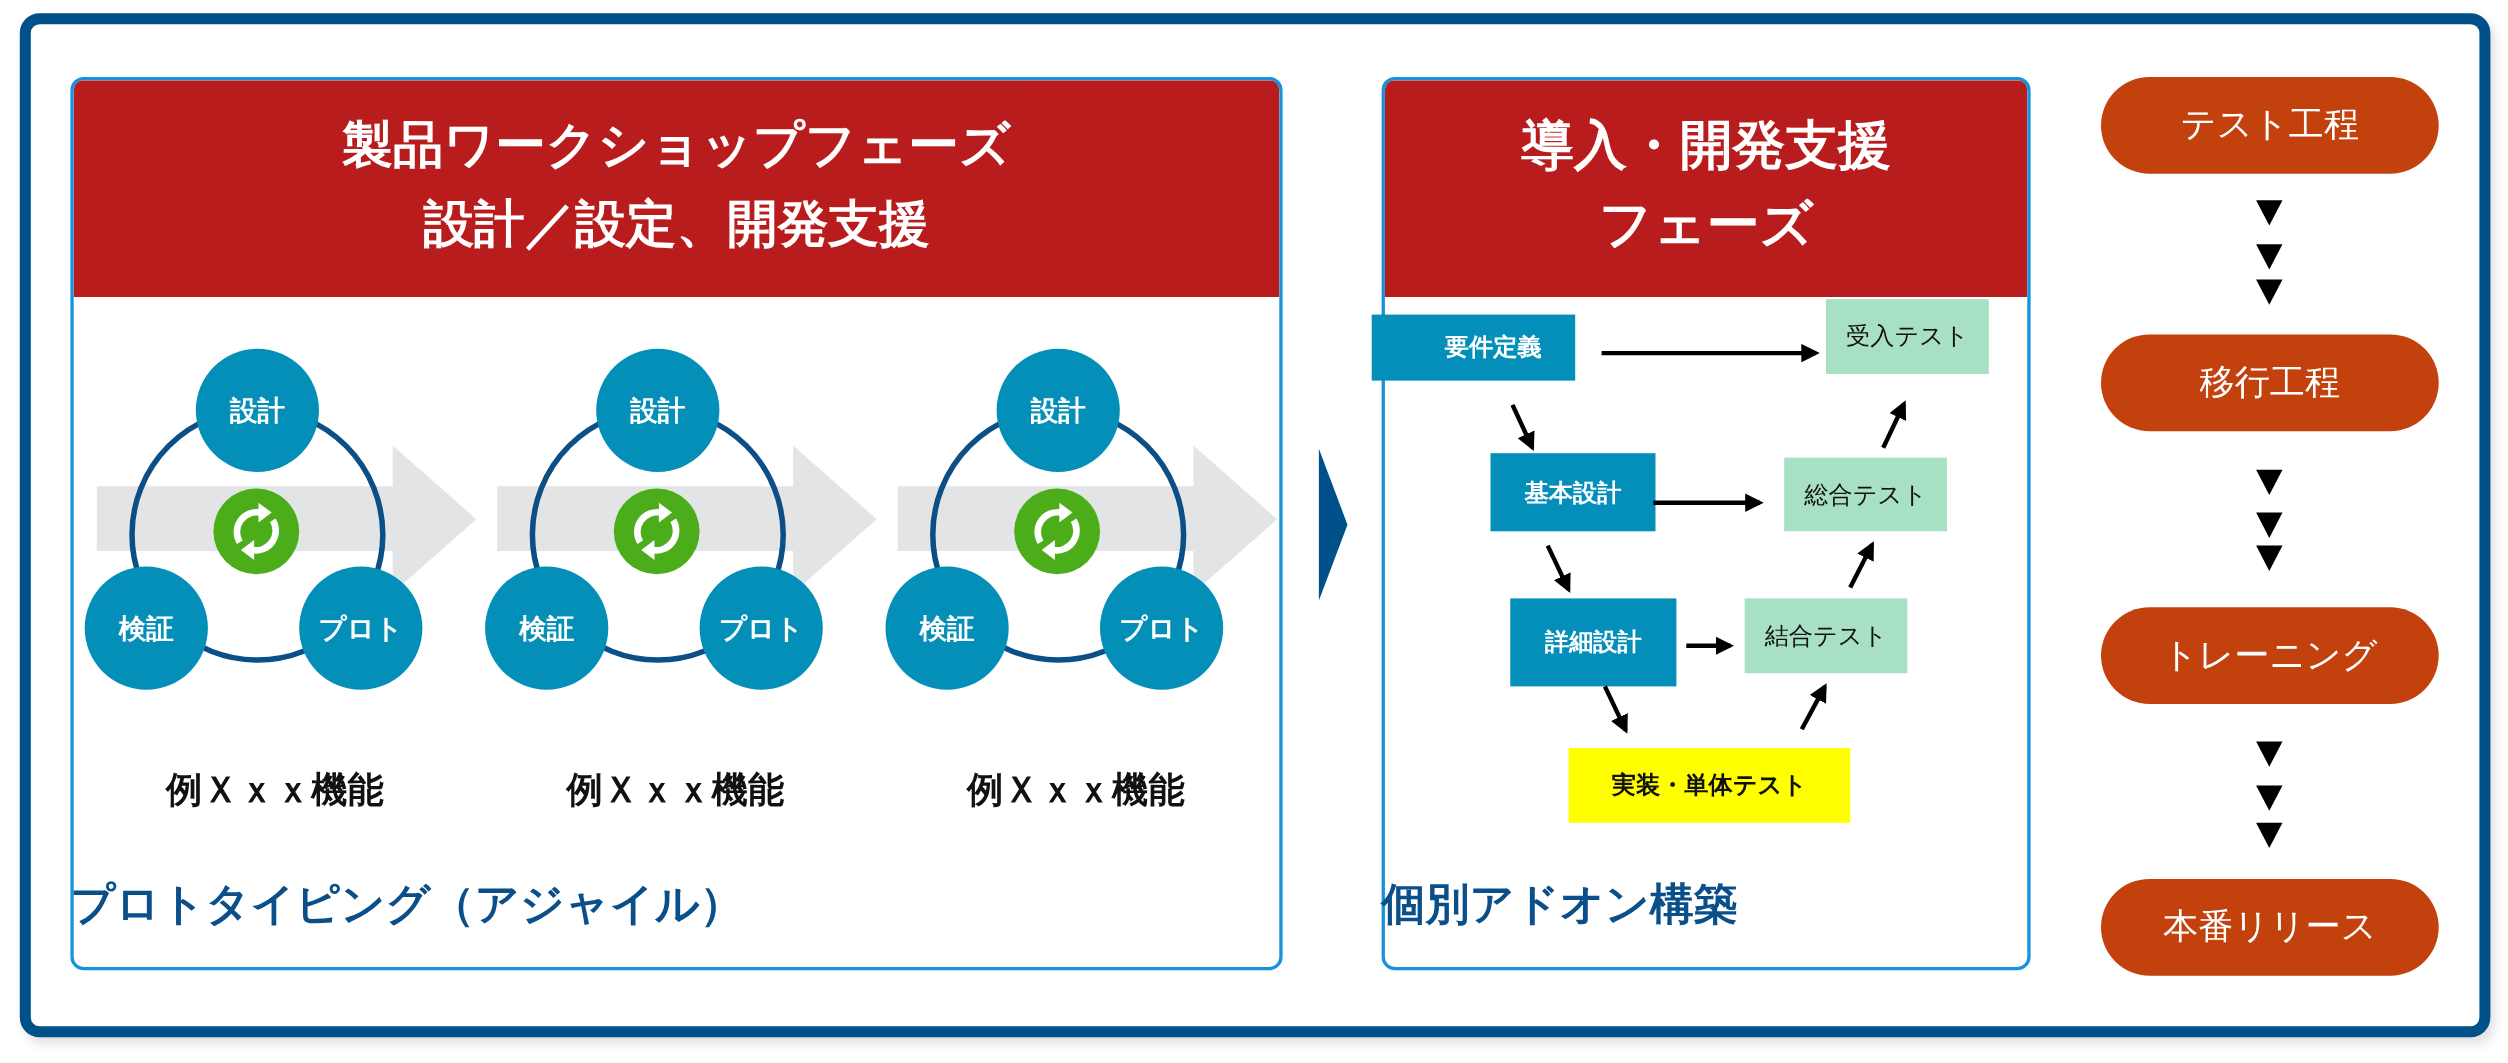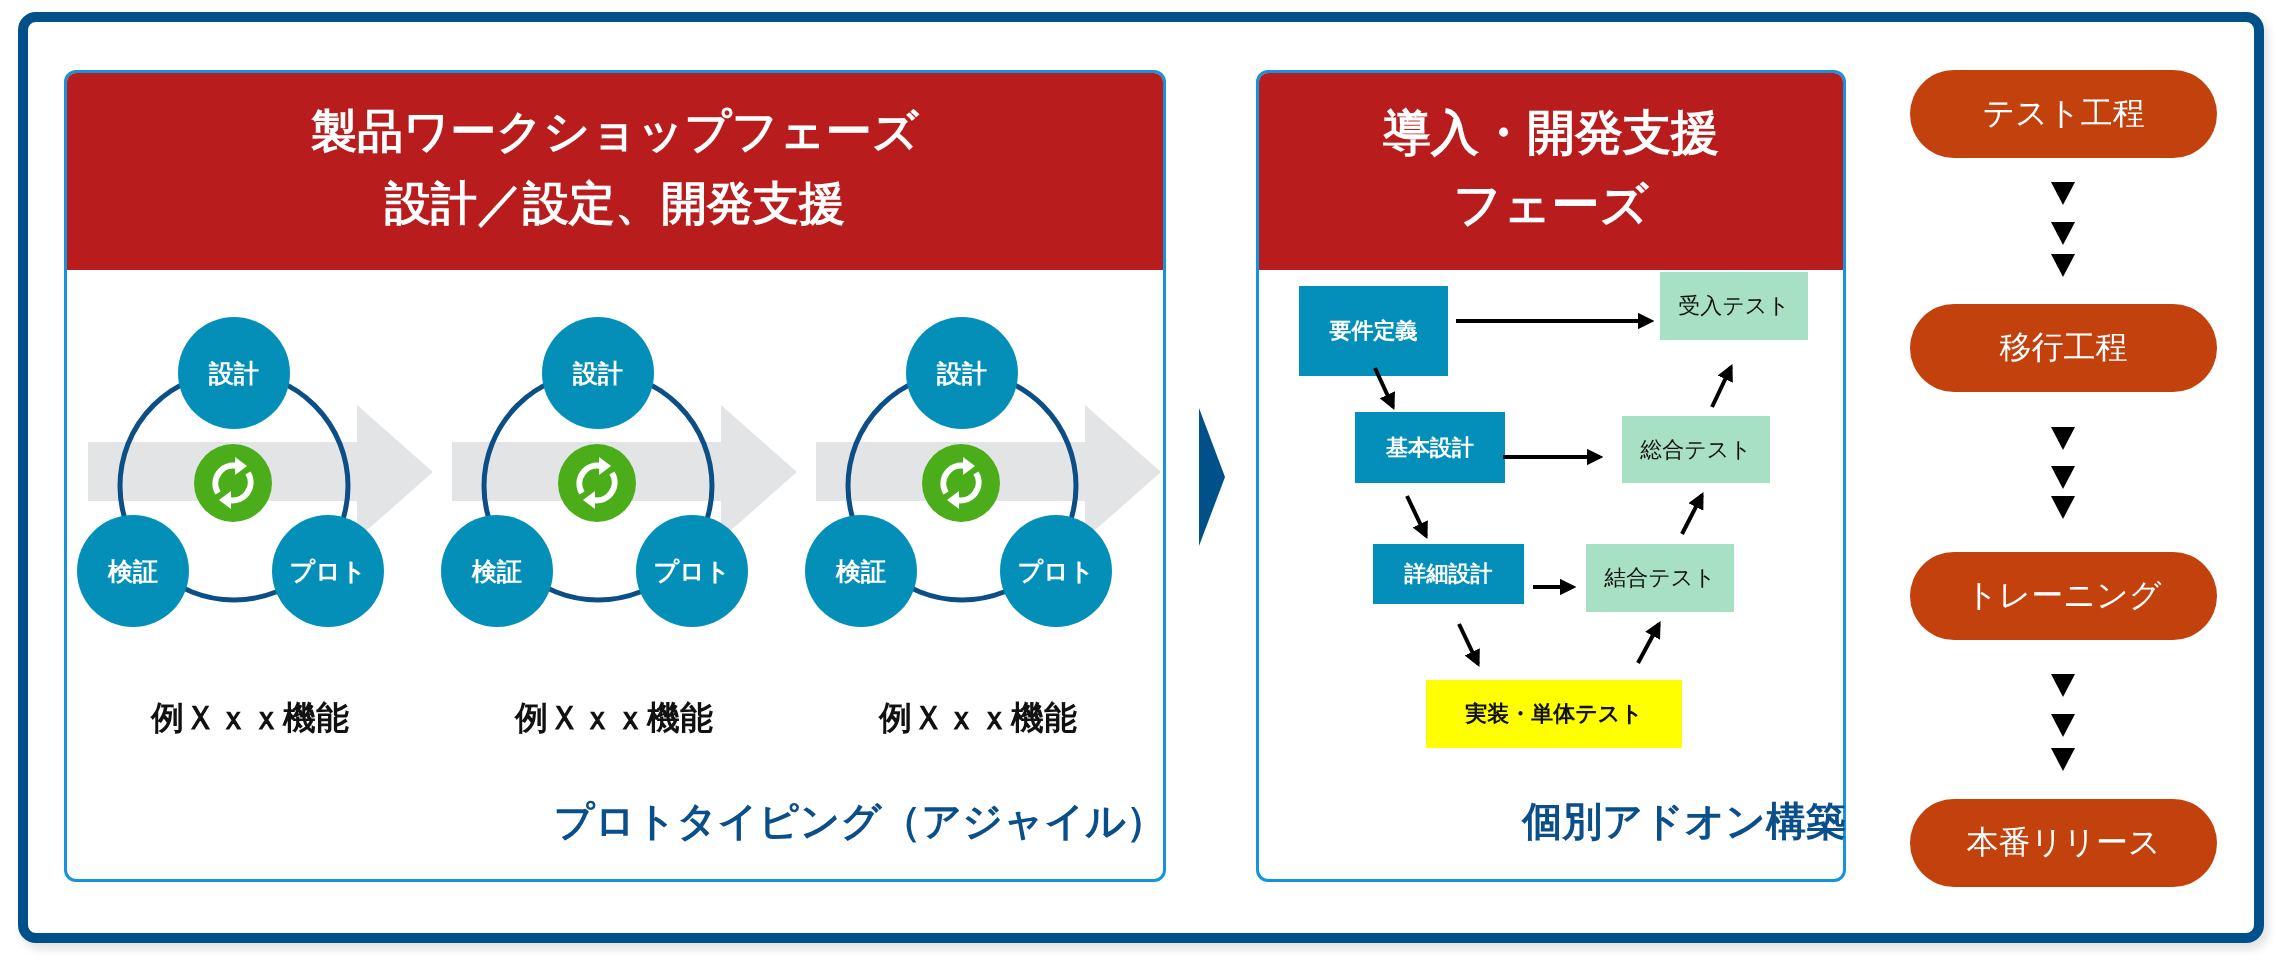--- a/index.html
+++ b/index.html
@@ -14,21 +14,21 @@
   .card-mid { left:1256px; width:590px; height:812px; }
   .card-header { position:absolute; left:0; top:0; right:0; height:197px; background:#b91c1c;
                  color:#fff; font-weight:bold; text-align:center; }
   .card-left .card-header .l1 { position:absolute; left:0; right:0; top:30px; font-size:46px; line-height:56px; }
   .card-left .card-header .l2 { position:absolute; left:0; right:0; top:102px; font-size:46px; line-height:56px; }
   .card-mid .card-header .l1 { position:absolute; left:0; right:0; top:30px; font-size:48px; line-height:58px; }
   .card-mid .card-header .l2 { position:absolute; left:0; right:0; top:102px; font-size:48px; line-height:58px; }
   .cycle { position:absolute; top:0; left:0; }
   .feat-label { position:absolute; top:696px; width:300px; text-align:center; font-size:33px;
                 font-weight:bold; color:#111; }
-  .footer-title { position:absolute; left:0; right:0; text-align:right; font-size:40px; font-weight:bold; color:#0a4f8a; }
+  .footer-title { position:absolute; left:0; right:0; text-align:left; font-size:40px; font-weight:bold; color:#0a4f8a; }
   .proc-box { position:absolute; display:flex; align-items:center; justify-content:center;
               font-size:22px; font-weight:bold; }
   .proc-dev { background:#038fba; color:#fff; }
   .proc-test { background:#a8e0c4; color:#111; font-weight:normal; }
   .proc-impl { background:#ffff00; color:#111; }
   .pill { position:absolute; left:1910px; width:307px; height:88px; border-radius:44px;
           background:#c2410c; color:#fff; font-size:32px; display:flex; align-items:center;
           justify-content:center; }
   .tri { position:absolute; left:2051px; width:0; height:0;
          border-left:12px solid transparent; border-right:12px solid transparent;
@@ -100,27 +100,27 @@
 
 <div class="chevron"></div>
 
 <div class="card card-mid">
   <div class="card-header">
     <div class="l1">導入・開発支援</div>
     <div class="l2">フェーズ</div>
   </div>
 </div>
 
-<div class="proc-box proc-dev" style="left:1299px;top:286px;width:149px;height:90px;">
+<div class="proc-box proc-dev" style="left:1247px;top:286px;width:149px;height:60px;padding-left:36px;">
   <span>要件定義</span>
 </div>
 <div class="proc-box proc-dev" style="left:1336px;top:412px;width:150px;height:71px;margin-left:19px;">
   <span>基本設計</span>
 </div>
-<div class="proc-box proc-dev" style="left:1373px;top:544px;width:151px;height:60px;">
+<div class="proc-box proc-dev" style="left:1373px;top:544px;width:151px;height:80px;">
   <span>詳細設計</span>
 </div>
 <div class="proc-box proc-impl" style="left:1426px;top:680px;width:256px;height:68px;">
   <span>実装・単体テスト</span>
 </div>
 <div class="proc-box proc-test" style="left:1586px;top:544px;width:148px;height:68px;">
   <span>結合テスト</span>
 </div>
 <div class="proc-box proc-test" style="left:1622px;top:416px;width:148px;height:67px;">
   <span>総合テスト</span>

